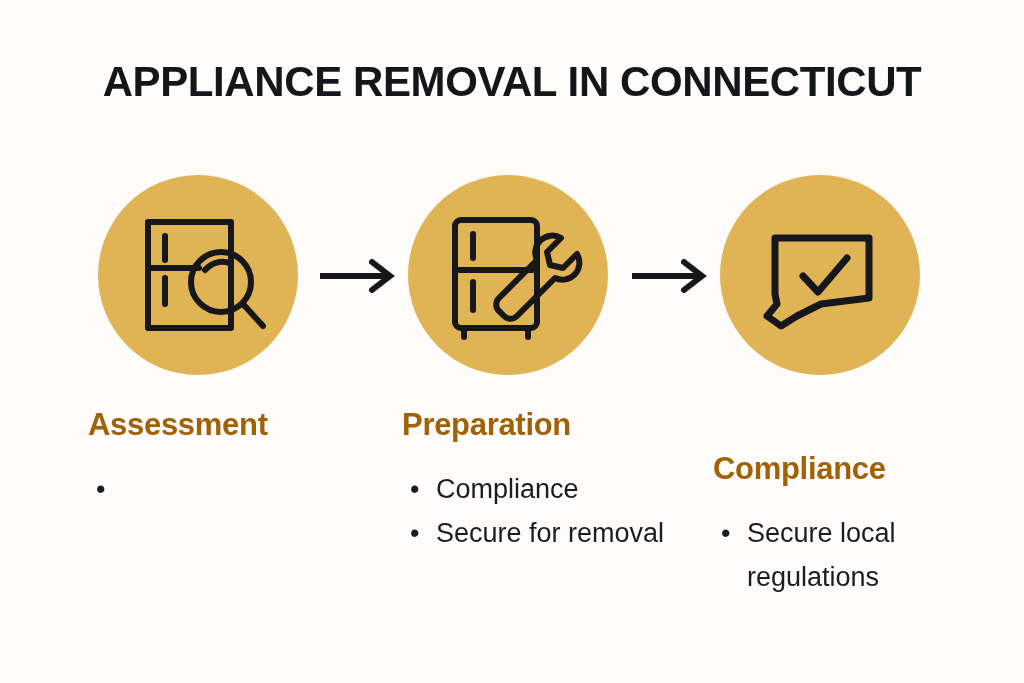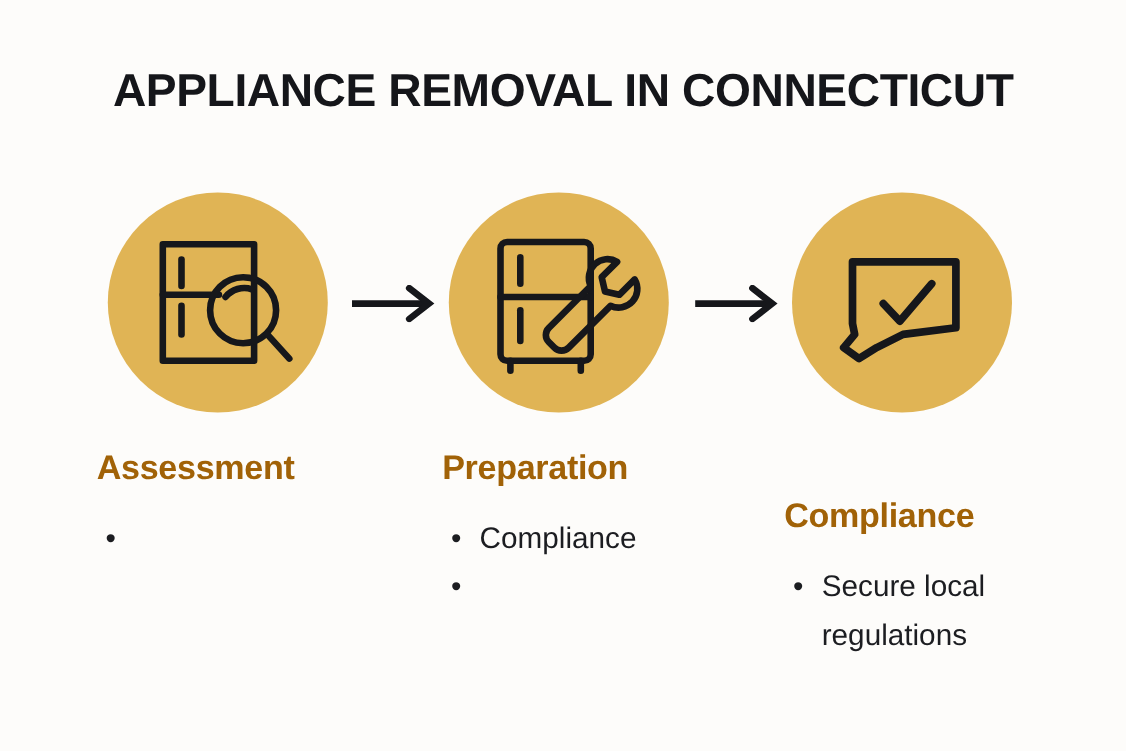--- a/index.html
+++ b/index.html
@@ -216,20 +216,21 @@
 
     <div class="col" id="col-2">
       <div class="col-heading">Preparation</div>
       <ul class="bullets">
         <li class="bullet-item">
           <span class="bullet-dot">•</span>
           <span>Compliance</span>
         </li>
         <li class="bullet-item">
           <span class="bullet-dot">•</span>
+          <span>Secure for removal</span>
         </li>
       </ul>
     </div>
 
     <div class="col" id="col-3">
       <div class="col-heading">Compliance</div>
       <ul class="bullets">
         <li class="bullet-item">
           <span class="bullet-dot">•</span>
           <span>Secure local regulations</span>

